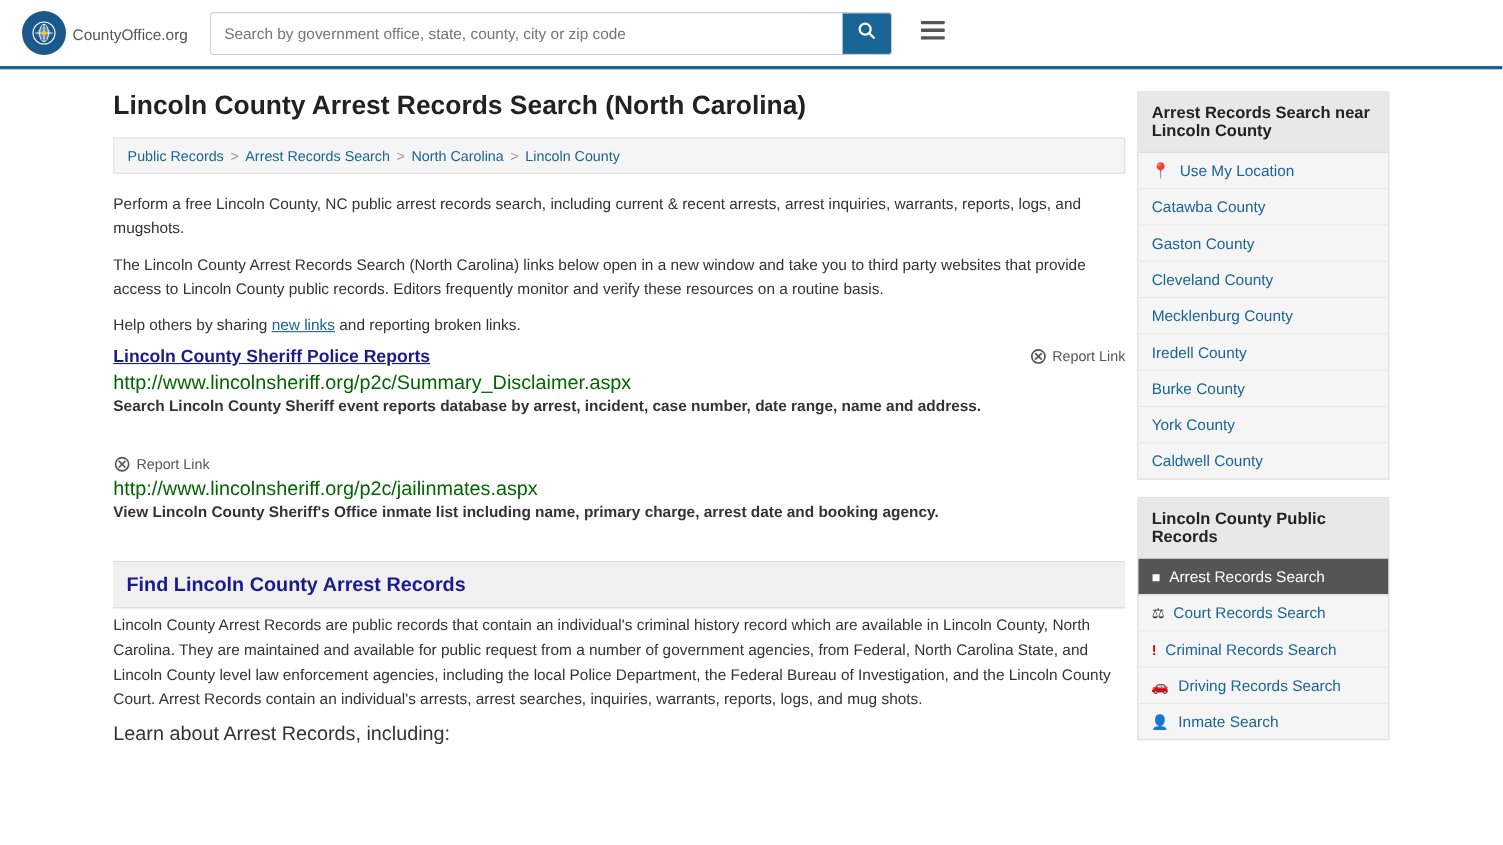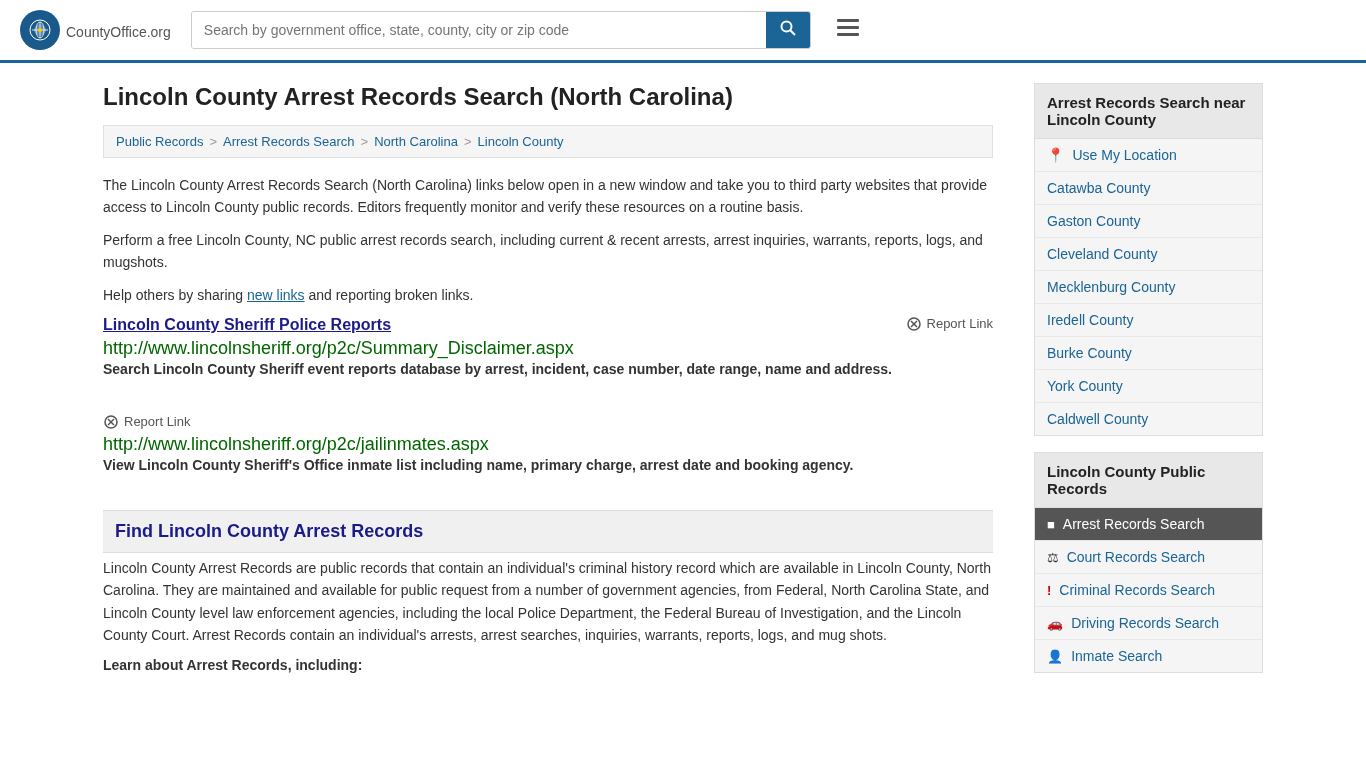--- a/index.html
+++ b/index.html
@@ -70,21 +70,20 @@
       color: #555;
       padding: 6px;
     }
 
     
     .main-container {
       max-width: 1200px;
       margin: 0 auto;
       padding: 20px 20px;
       display: flex;
-      gap: 30px;
     }
 
     
     .content {
       flex: 1;
     }
     .page-title {
       font-size: 24px;
       font-weight: bold;
       color: #222;
@@ -146,21 +145,21 @@
       font-weight: bold;
       color: #1a1a8a;
       background: #f0f0f0;
       padding: 10px 12px;
       margin-bottom: 4px;
       border-top: 1px solid #ddd;
       border-bottom: 1px solid #ddd;
     }
 
     .body-text { font-size: 14px; color: #333; line-height: 1.6; margin-bottom: 10px; }
-    .bold-heading { font-weight: bold; font-size: 14px; }
+    .bold-heading { font-weight: normal; font-size: 18px; }
 
     
     .sidebar {
       width: 240px;
       flex-shrink: 0;
       padding-left: 11px;
     }
     .sidebar-section {
       background: #f5f5f5;
       border: 1px solid #ddd;
@@ -261,22 +260,22 @@
     <nav class="breadcrumb">
       <a href="#">Public Records</a>
       <span class="sep">&gt;</span>
       <a href="#">Arrest Records Search</a>
       <span class="sep">&gt;</span>
       <a href="#">North Carolina</a>
       <span class="sep">&gt;</span>
       <a href="#">Lincoln County</a>
     </nav>
 
+    <p class="description">Perform a free Lincoln County, NC public arrest records search, including current &amp; recent arrests, arrest inquiries, warrants, reports, logs, and mugshots.</p>
     <p class="description">The Lincoln County Arrest Records Search (North Carolina) links below open in a new window and take you to third party websites that provide access to Lincoln County public records. Editors frequently monitor and verify these resources on a routine basis.</p>
-    <p class="description">Perform a free Lincoln County, NC public arrest records search, including current &amp; recent arrests, arrest inquiries, warrants, reports, logs, and mugshots.</p>
     <p class="description">
       <span>Help others by sharing </span><a href="#">new links</a><span> and reporting broken links.</span>
     </p>
 
     <div class="record-entry">
       <div class="record-title-row">
         <a class="record-title" href="#">Lincoln County Sheriff Police Reports</a>
         <div class="report-link-btn">
           <svg width="16" height="16" viewBox="0 0 16 16" fill="none" stroke="#555" stroke-width="1.5">
             <circle cx="8" cy="8" r="6"></circle>

